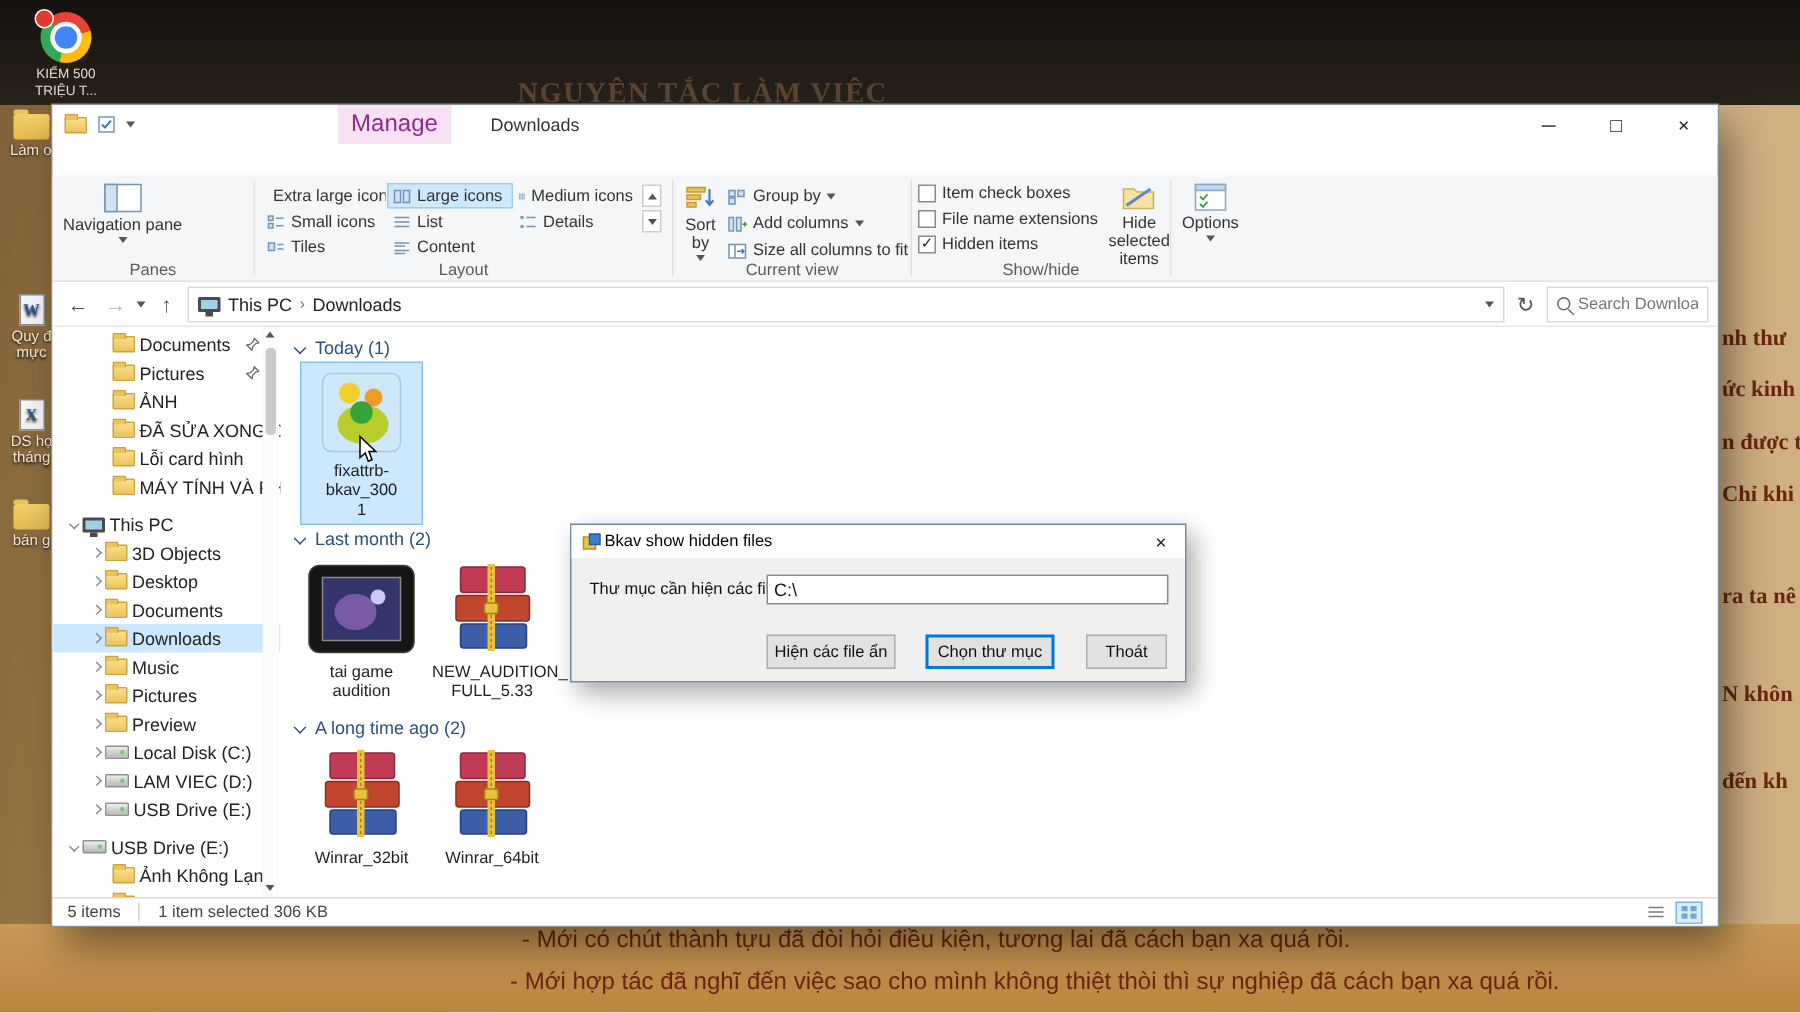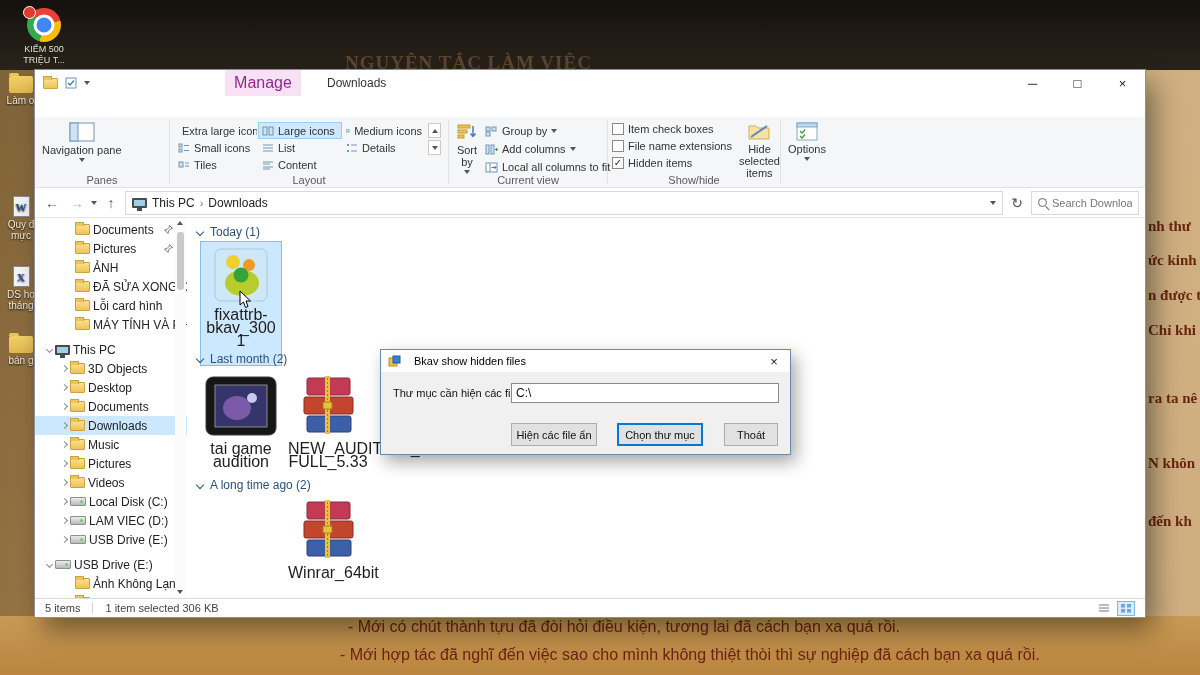--- a/index.html
+++ b/index.html
@@ -107,34 +107,34 @@
   .nscroll{position:absolute;right:1px;top:0;width:11px;height:100%;background:#fbfbfb}
   .nthumb{position:absolute;left:2px;top:14px;width:7px;height:58px;background:#c8cacc;border-radius:3px}
   .nsup{position:absolute;left:2px;top:3px}
   .nsdn{position:absolute;left:2px;bottom:4px}
 
   .content{position:absolute;left:152px;top:0;right:0;height:100%}
   .ghead{position:absolute;display:flex;align-items:center;gap:7px;color:#29527c;font-size:12px}
   .tile{position:absolute;width:80px;text-align:center}
   .tile.sel{background:#cce8ff;outline:1px solid #84bfeb}
   .ticon{display:flex;align-items:center;justify-content:center}
-  .tlabel{font-size:16px;line-height:13px;color:#1e1e1e;padding-bottom:18px}
+  .tlabel{font-size:11px;line-height:13px;color:#1e1e1e;padding-bottom:2px}
   .cursor{position:absolute;z-index:5}
 
   .statusbar{position:absolute;left:0;bottom:0;width:100%;height:19px;background:#fff;border-top:1px solid #d9dadc;
              display:flex;align-items:center;padding:0 10px;gap:12px;font-size:11px;color:#444}
   .sbsep{width:1px;height:12px;background:#d0d0d0}
   .sbicons{margin-left:auto;display:flex;gap:4px}
   .sb-ico{width:18px;height:15px;border:1px solid transparent;display:flex;align-items:center;justify-content:center}
   .sb-ico.sel{background:#d9ecfb;border-color:#7fb8e8}
 
   
   .dlg{position:absolute;left:380px;top:349px;width:411px;height:106px;background:#f0f0f0;z-index:20;
        border:1px solid #6a8aa5;box-shadow:5px 7px 16px rgba(0,0,0,.35)}
-  .dlg-title{height:22px;background:#fff;display:flex;align-items:center;gap:13px;padding-left:7px;font-size:11px;color:#000}
+  .dlg-title{height:22px;background:#fff;display:flex;align-items:center;gap:2px;padding-left:7px;font-size:11px;color:#000}
   .dlg-close{margin-left:auto;width:32px;height:22px;display:flex;align-items:center;justify-content:center;font-size:13px;color:#222}
   .dlg-body{position:relative;height:82px}
   .dlg-label{position:absolute;left:12px;top:15px;font-size:11px;color:#111}
   .dlg-input{position:absolute;left:130px;top:11px;width:268px;height:20px;border:1px solid #8a8a8a;background:#fff;
              font-family:inherit;font-size:12px;padding:0 4px;color:#111}
   .dbtn{position:absolute;top:51px;height:23px;background:#e1e1e1;border:1px solid #adadad;
         font-family:inherit;font-size:11px;color:#111;display:flex;align-items:center;justify-content:center}
   .dbtn.focus{border:2px solid #0078d7}
 </style>
 </head>
@@ -331,21 +331,21 @@
               </svg>
             <span>Add columns</span>
             <span class="tri-d"></span>
           </div>
           <div class="smallbtn">
             <svg width="13" height="11" viewBox="0 0 13 11">
                 <rect x="1" y="1" width="11" height="9" fill="#fff" stroke="#7195b5"></rect>
                 <line x1="5" y1="1" x2="5" y2="10" stroke="#7195b5"></line>
                 <path d="M6.5 5.5 H11 M9.5 4 L11 5.5 L9.5 7" fill="none" stroke="#3a7abf"></path>
               </svg>
-            <span>Local all columns to fit</span>
+            <span>Size all columns to fit</span>
           </div>
         </div>
         <div class="grp-label">Current view</div>
       </div>
       <div class="gdiv"></div>
 
       <div class="grp" style="width:172px">
         <div class="cbcol">
           <div class="cbrow">
             <span class="cb"></span>
@@ -473,21 +473,21 @@
           <span>Music</span>
         </div>
         <div class="nitem lvl2c">
           <span class="chev right"></span>
           <span class="fico"></span>
           <span>Pictures</span>
         </div>
         <div class="nitem lvl2c">
           <span class="chev right"></span>
           <span class="fico"></span>
-          <span>Videos</span>
+          <span>Preview</span>
         </div>
         <div class="nitem lvl2c">
           <span class="chev right"></span>
           <span class="hdico"></span>
           <span>Local Disk (C:)</span>
         </div>
         <div class="nitem lvl2c">
           <span class="chev right"></span>
           <span class="hdico"></span>
           <span>LAM VIEC (D:)</span>
@@ -584,20 +584,33 @@
             <div>NEW_AUDITION_</div>
             <div>FULL_5.33</div>
           </div>
         </div>
 
         <div class="ghead" style="left:10px;top:260px">
           <span class="chev down blue"></span>
           <span>A long time ago (2)</span>
         </div>
 
+        <div class="tile" style="left:14px;top:276px">
+          <div class="ticon" style="height:72px">
+            <svg width="56" height="64" viewBox="0 0 56 64">
+              <rect x="7" y="42" width="44" height="16" rx="2" fill="#3d5fa8" stroke="#27407a"></rect>
+              <rect x="4" y="23" width="49" height="17" rx="2" fill="#c2452e" stroke="#8c2c1c"></rect>
+              <rect x="7" y="4" width="43" height="17" rx="2" fill="#c13b55" stroke="#8f2740"></rect>
+              <rect x="25" y="2" width="5" height="58" fill="#e9c13c"></rect>
+              <line x1="27.5" y1="4" x2="27.5" y2="58" stroke="#a5801c" stroke-dasharray="2 2"></line>
+              <rect x="23" y="28" width="9" height="7" rx="1" fill="#e9c13c" stroke="#a5801c"></rect>
+            </svg>
+          </div>
+          <div class="tlabel">Winrar_32bit</div>
+        </div>
 
         <div class="tile" style="left:101px;top:276px">
           <div class="ticon" style="height:72px">
             <svg width="56" height="64" viewBox="0 0 56 64">
               <rect x="7" y="42" width="44" height="16" rx="2" fill="#3d5fa8" stroke="#27407a"></rect>
               <rect x="4" y="23" width="49" height="17" rx="2" fill="#c2452e" stroke="#8c2c1c"></rect>
               <rect x="7" y="4" width="43" height="17" rx="2" fill="#c13b55" stroke="#8f2740"></rect>
               <rect x="25" y="2" width="5" height="58" fill="#e9c13c"></rect>
               <line x1="27.5" y1="4" x2="27.5" y2="58" stroke="#a5801c" stroke-dasharray="2 2"></line>
               <rect x="23" y="28" width="9" height="7" rx="1" fill="#e9c13c" stroke="#a5801c"></rect>

